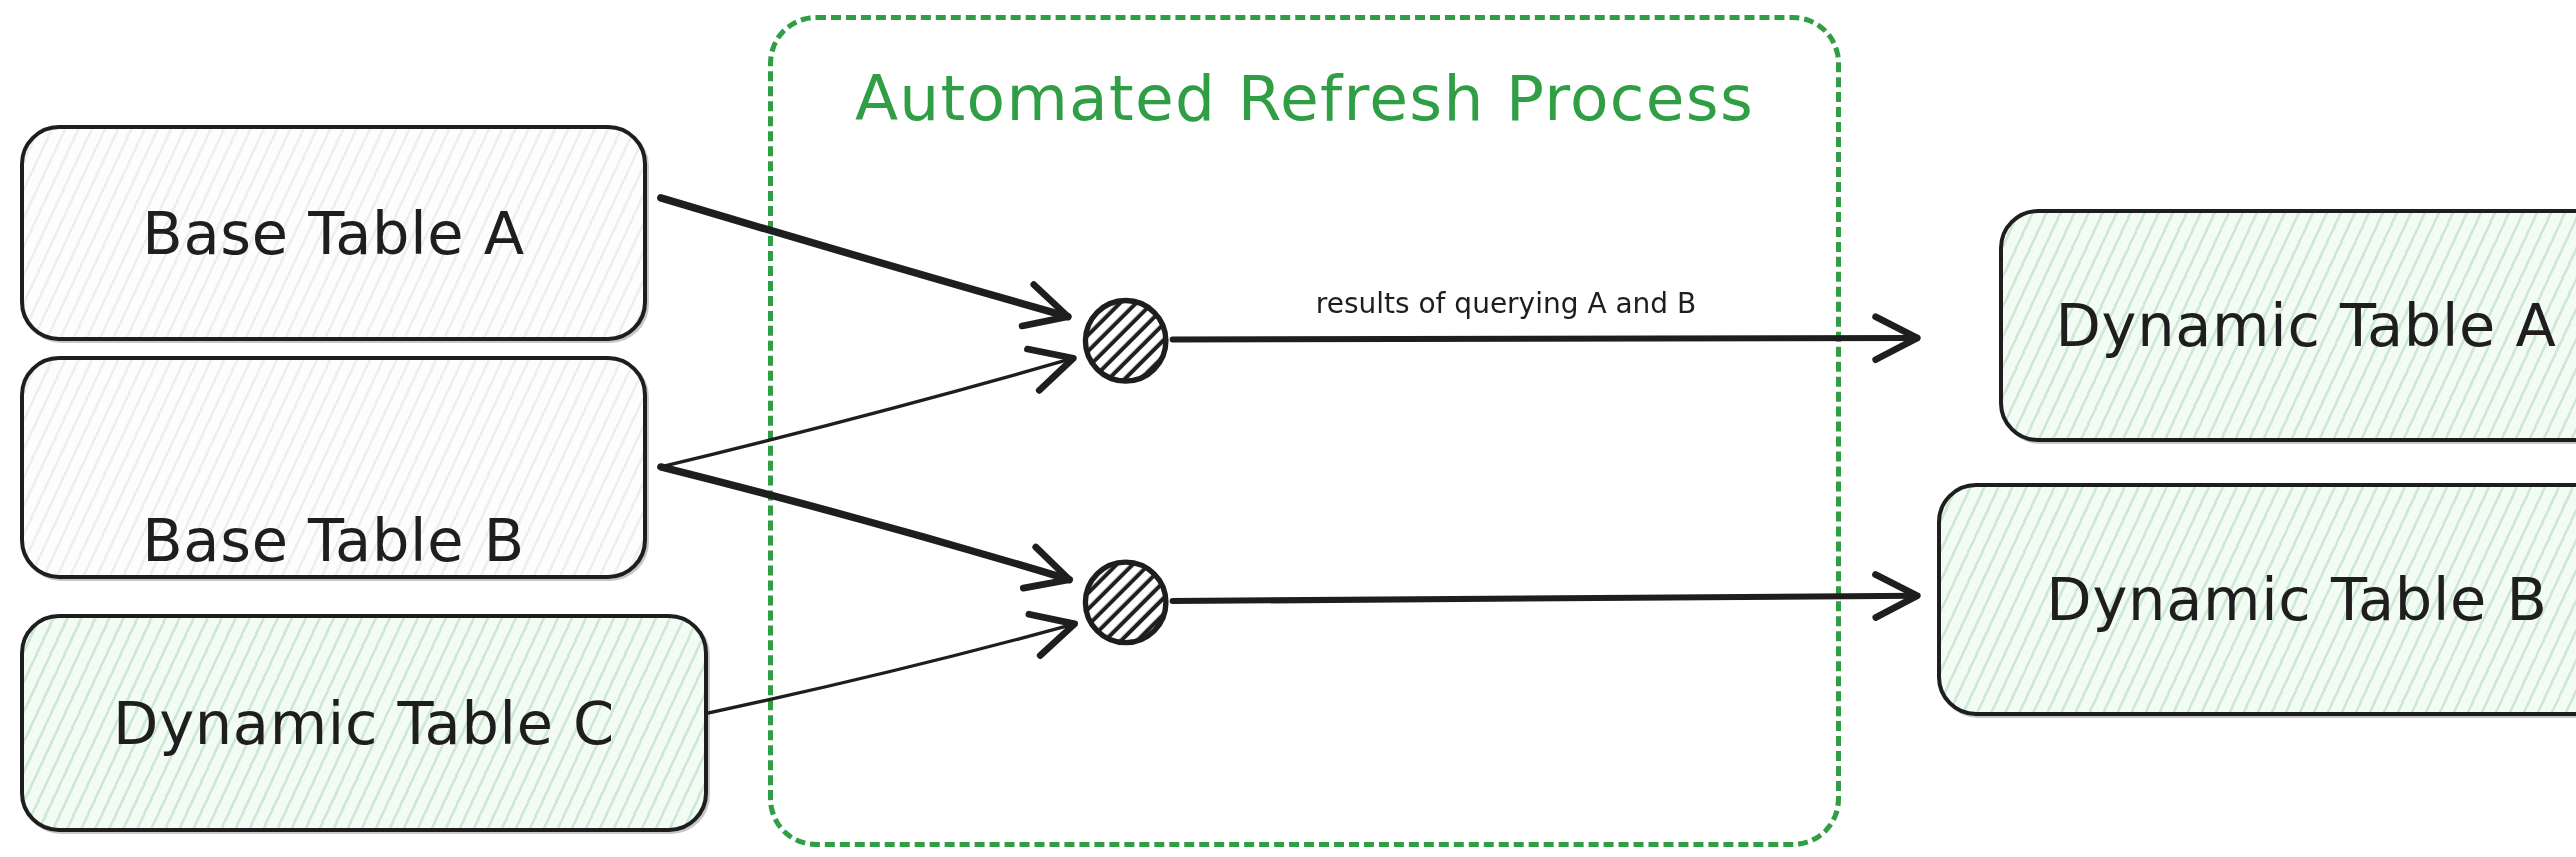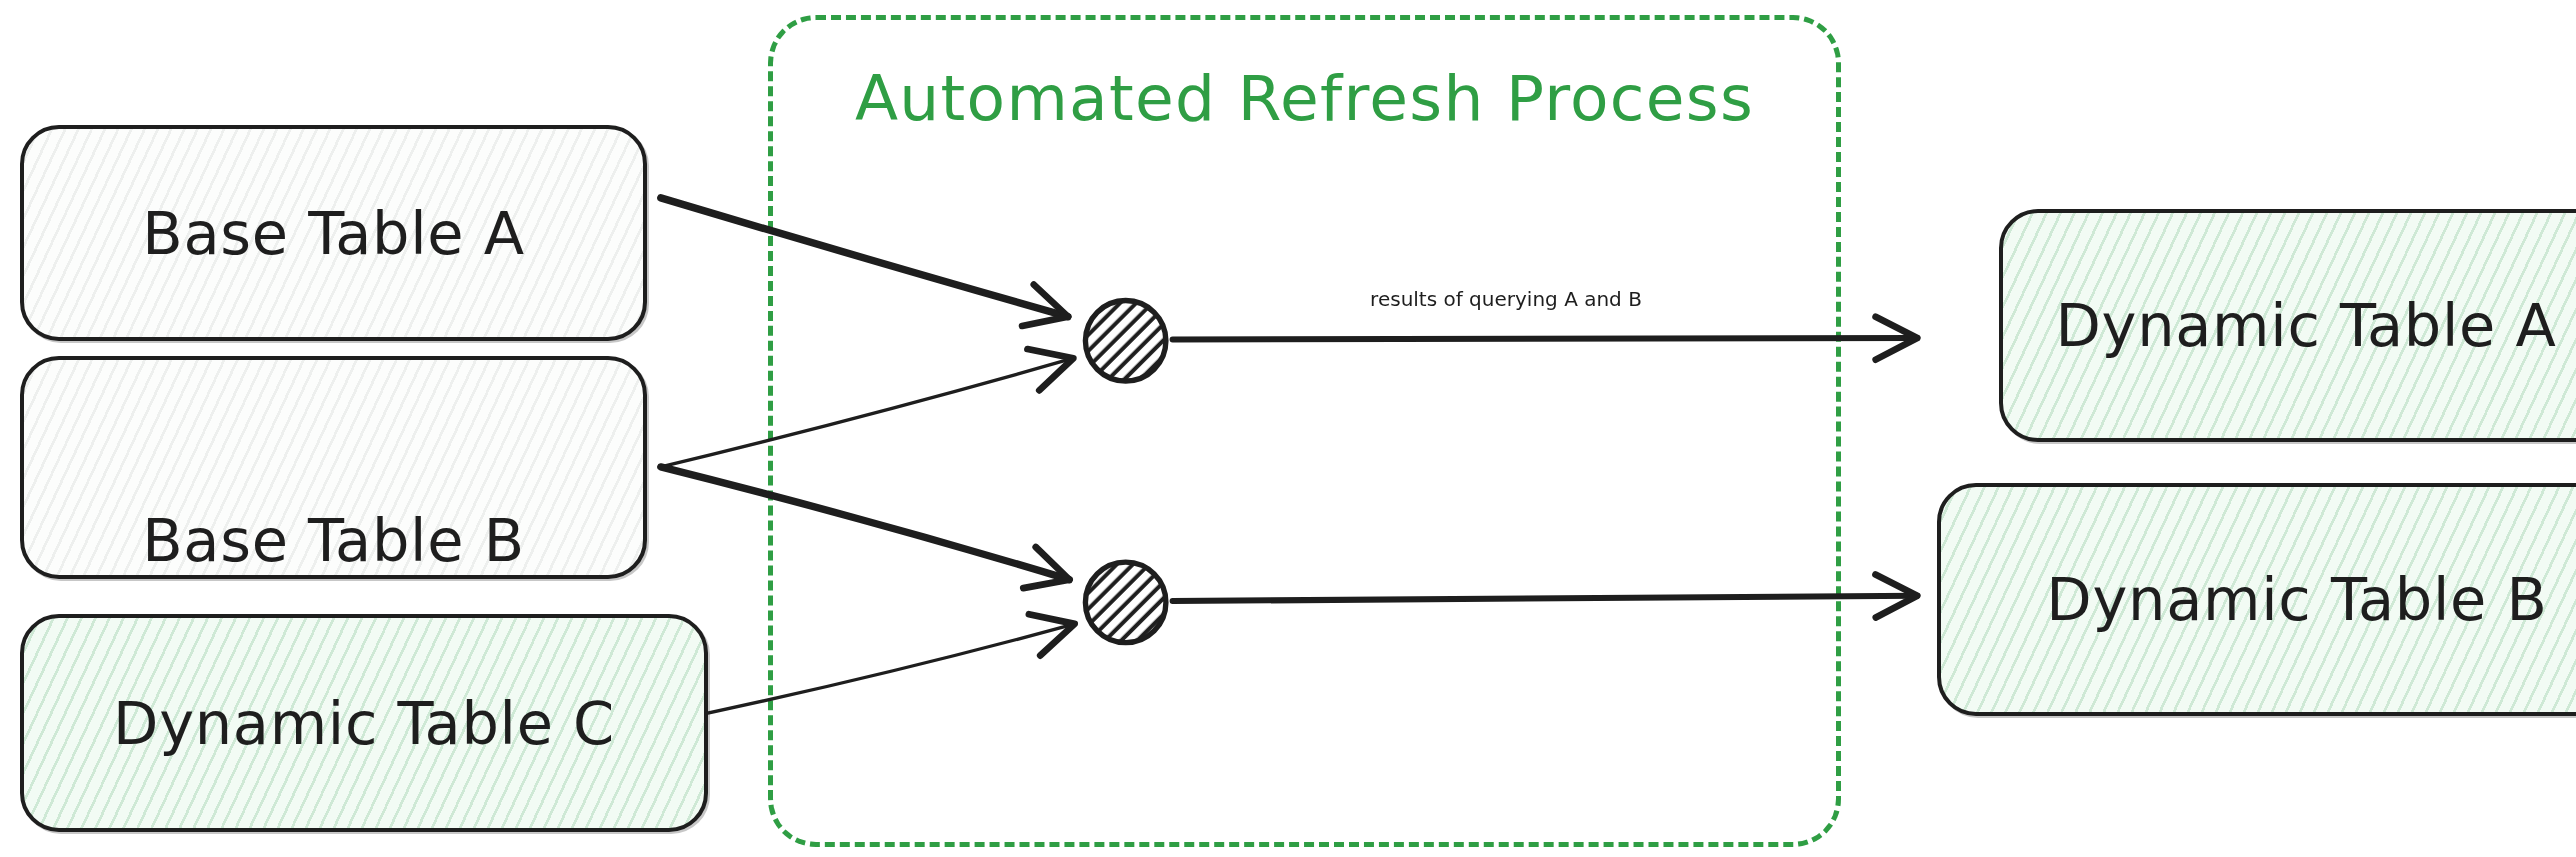--- a/index.html
+++ b/index.html
@@ -71,21 +71,21 @@
     text-align: center;
     font-size: 63px;
     font-weight: 500;
     letter-spacing: 1.3px;
     color: #2f9e44;
     z-index: 4;
     white-space: nowrap;
   }
   .edge-label {
     position: absolute;
-    font-size: 20px;
+    font-size: 28px;
     font-weight: 400;
     color: #1e1e1e;
     transform: translateX(-50%);
     white-space: nowrap;
     z-index: 4;
   }
   #edge-label-top    { left: 1506px; top: 287px; }
   #edge-label-bottom { left: 1506px; top: 549px; }
 </style>
 </head>

